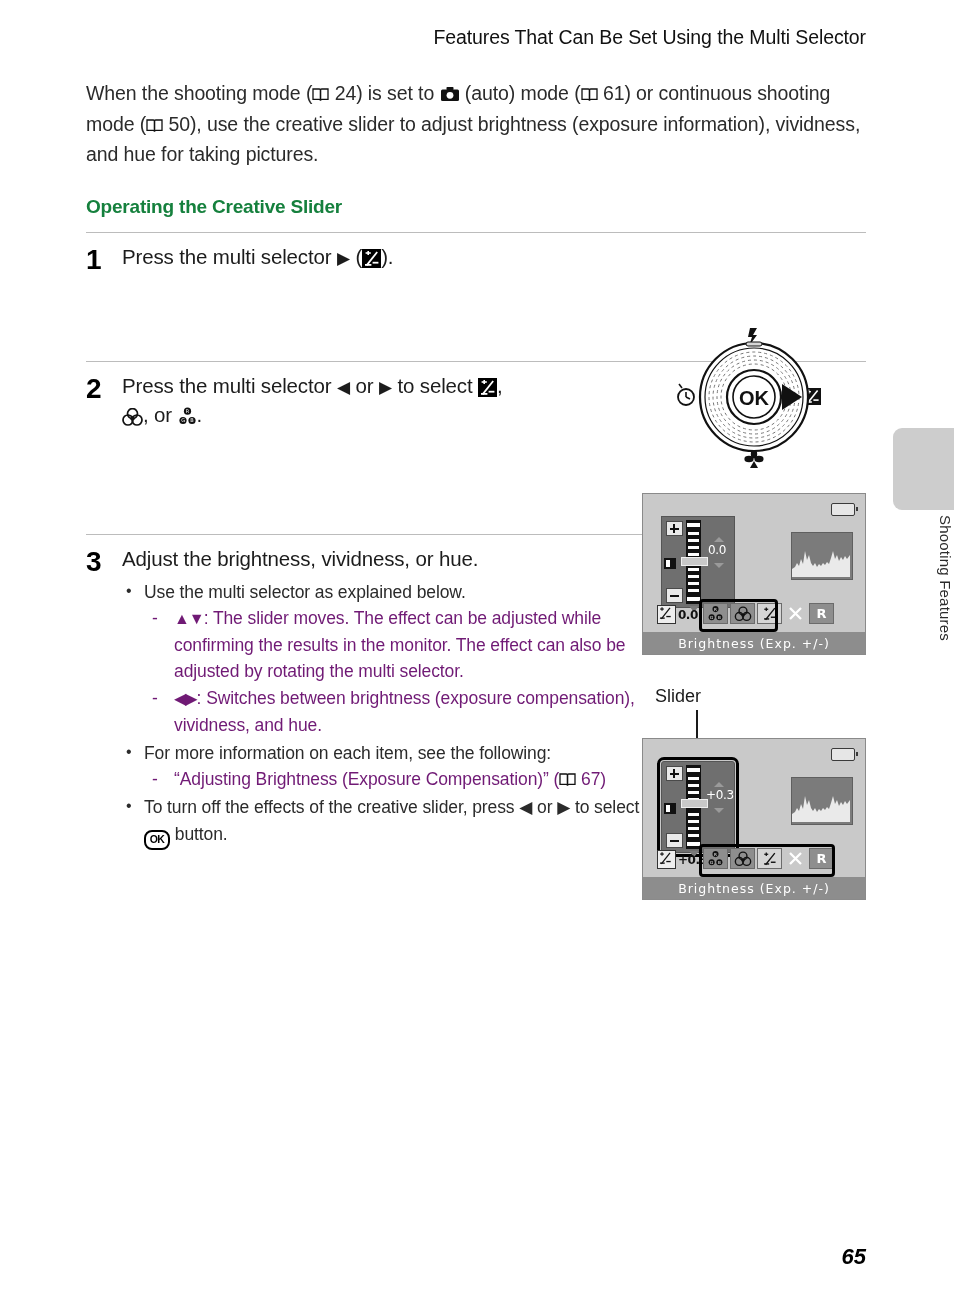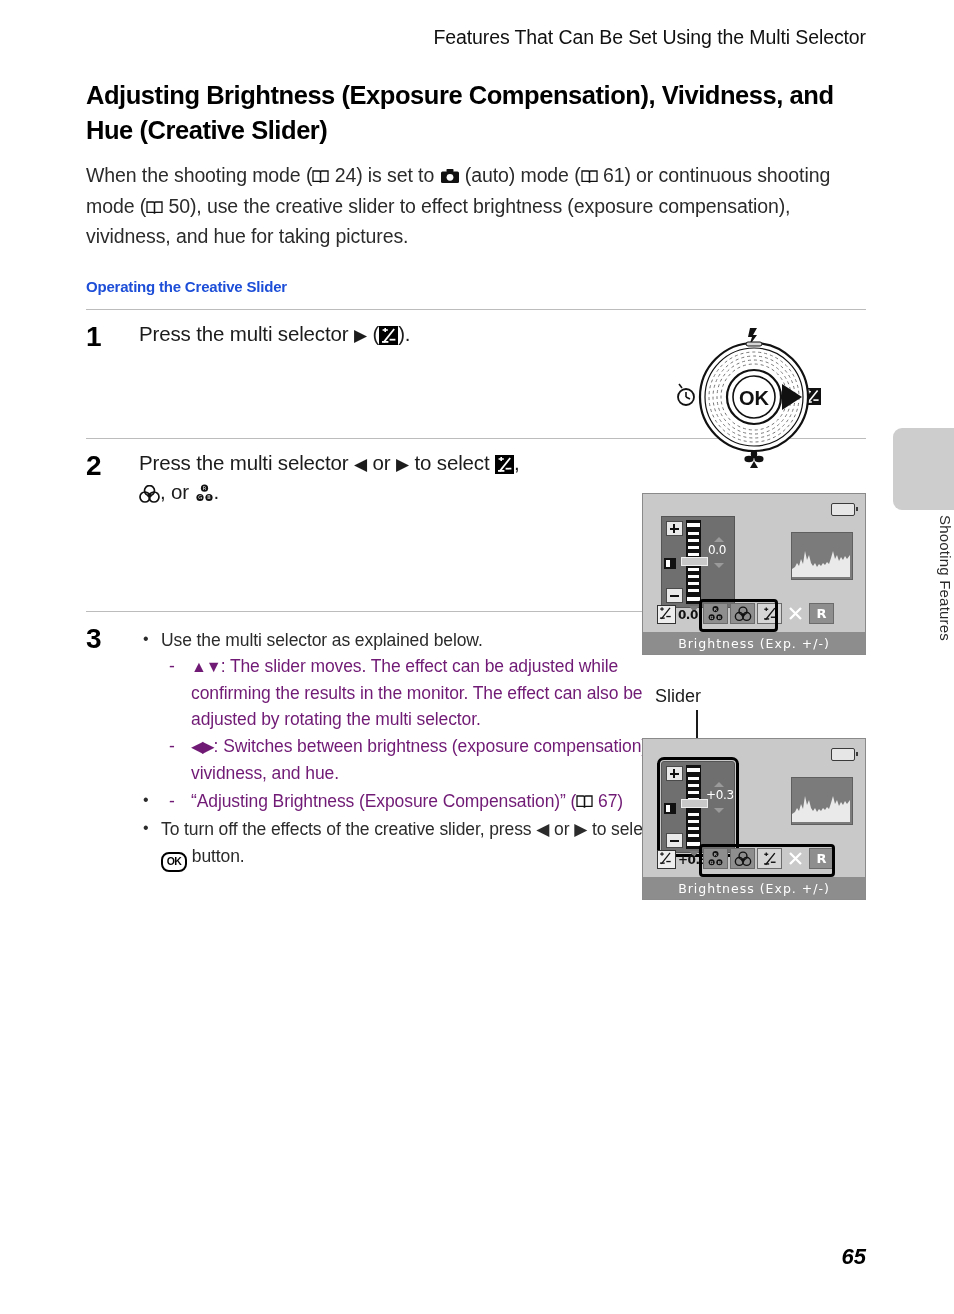--- a/index.html
+++ b/index.html
@@ -35,35 +35,35 @@
     color:#000;
   }
   p.intro{
     font-size:19.5px;
     line-height:30.5px;
     margin:0 0 26px 0;
     color:#2b2b2b;
     letter-spacing:-0.1px;
   }
   h2.sub{
-    font-size:15px;
+    font-size:19px;
     font-weight:bold;
     margin:0 0 14px 0;
-    color:#1d4ed8;
+    color:#15803d;
     letter-spacing:-0.2px;
   }
 
   
   .rule{border-top:1px solid #bcbcbc;height:0;}
   .step{position:relative;padding:9px 0 0 0;}
   .step-num{
     position:absolute;left:0;top:13px;
     font-size:28px;font-weight:bold;line-height:1;color:#000;
   }
-  .step-body{margin-left:53px;}
+  .step-body{margin-left:36px;}
   .step-head{
     font-size:20.5px;line-height:29px;color:#1c1c1c;
     letter-spacing:-0.15px;
   }
   .bullets{margin:6px 0 0 0;padding:0;list-style:none;}
   .bullets > li{
     position:relative;padding-left:22px;margin:0 0 2px 0;
     font-size:17.5px;line-height:26px;color:#2b2b2b;
     letter-spacing:-0.1px;
   }
@@ -254,36 +254,35 @@
 </style>
 </head>
 <body>
 
 <div class="page">
 
   <div class="running-header">Features That Can Be Set Using the Multi Selector</div>
 
   <div class="col">
 
-    <h1 class="title">Adjusting Brightness (Exposure Compensation), Vividness, and Hue (Creative Slider)</h1>
 
     <p class="intro"><span>When the shooting mode (</span><span class="ic ic-book"><svg width="17" height="14" viewBox="0 0 17 14">
             <path d="M1 1h6.3c0.6 0 1.2 0.5 1.2 1.1v10.3c0-0.6-0.6-1.1-1.2-1.1H1z" fill="none" stroke="#111" stroke-width="1.3"></path>
             <path d="M16 1H9.7c-0.6 0-1.2 0.5-1.2 1.1v10.3c0-0.6 0.6-1.1 1.2-1.1H16z" fill="none" stroke="#111" stroke-width="1.3"></path>
           </svg></span> <span>24</span><span>) is set to</span> <span class="ic ic-cam"><svg width="20" height="16" viewBox="0 0 20 16">
             <rect x="1" y="3.5" width="18" height="11.5" rx="1.5" fill="#111"></rect>
             <rect x="6.5" y="1" width="7" height="3" rx="0.8" fill="#111"></rect>
             <circle cx="10" cy="9.3" r="3.4" fill="#fff"></circle>
           </svg></span> <span>(auto) mode (</span><span class="ic ic-book"><svg width="17" height="14" viewBox="0 0 17 14">
             <path d="M1 1h6.3c0.6 0 1.2 0.5 1.2 1.1v10.3c0-0.6-0.6-1.1-1.2-1.1H1z" fill="none" stroke="#111" stroke-width="1.3"></path>
             <path d="M16 1H9.7c-0.6 0-1.2 0.5-1.2 1.1v10.3c0-0.6 0.6-1.1 1.2-1.1H16z" fill="none" stroke="#111" stroke-width="1.3"></path>
           </svg></span> <span>61</span><span>) or continuous shooting mode (</span><span class="ic ic-book"><svg width="17" height="14" viewBox="0 0 17 14">
             <path d="M1 1h6.3c0.6 0 1.2 0.5 1.2 1.1v10.3c0-0.6-0.6-1.1-1.2-1.1H1z" fill="none" stroke="#111" stroke-width="1.3"></path>
             <path d="M16 1H9.7c-0.6 0-1.2 0.5-1.2 1.1v10.3c0-0.6 0.6-1.1 1.2-1.1H16z" fill="none" stroke="#111" stroke-width="1.3"></path>
-          </svg></span> <span>50</span><span>), use the creative slider to effect brightness (exposure compensation), vividness, and hue for taking pictures.</span></p>
+          </svg></span> <span>50</span><span>), use the creative slider to adjust brightness (exposure information), vividness, and hue for taking pictures.</span></p>
 
     <h2 class="sub">Operating the Creative Slider</h2>
 
     <div class="rule"></div>
     <div class="step">
       <div class="step-num">1</div>
       <div class="step-body">
         <div class="step-head"><span>Press the multi selector</span> <span class="ic-tri">▶</span> <span>(</span><span class="ic ic-expo"><svg width="19" height="19" viewBox="0 0 19 19">
                 <rect width="19" height="19" fill="#000"></rect>
                 <path d="M3.6 3.2h5.2v1.6H3.6z" fill="#fff"></path>
@@ -322,29 +321,31 @@
                 <text x="14.0" y="15.3" font-size="5" fill="#fff" text-anchor="middle" font-family="DejaVu Sans">B</text>
               </svg></span><span>.</span></div>
         <div style="height:105px;"></div>
       </div>
     </div>
 
     <div class="rule"></div>
     <div class="step">
       <div class="step-num">3</div>
       <div class="step-body">
+        <div class="step-head">Adjust the brightness, vividness, or hue.</div>
         <ul class="bullets">
           <li>
             <span>Use the multi selector as explained below.</span>
             <ul class="dashes">
               <li class="narrow"><span class="ic-updown">▲▼</span><span>: The slider moves. The effect can be adjusted while confirming the results in the monitor. The effect can also be adjusted by rotating the multi selector.</span></li>
               <li class="narrow"><span class="ic-updown">◀▶</span><span>: Switches between brightness (exposure compensation), vividness, and hue.</span></li>
             </ul>
           </li>
           <li>
+            <span>For more information on each item, see the following:</span>
             <ul class="dashes">
               <li><span>“Adjusting Brightness (Exposure Compensation)” (</span><span class="ic ic-book"><svg width="17" height="14" viewBox="0 0 17 14">
                       <path d="M1 1h6.3c0.6 0 1.2 0.5 1.2 1.1v10.3c0-0.6-0.6-1.1-1.2-1.1H1z" fill="none" stroke="#111" stroke-width="1.3"></path>
                       <path d="M16 1H9.7c-0.6 0-1.2 0.5-1.2 1.1v10.3c0-0.6 0.6-1.1 1.2-1.1H16z" fill="none" stroke="#111" stroke-width="1.3"></path>
                     </svg></span> <span>67</span>)</li>
             </ul>
           </li>
           <li><span>To turn off the effects of the creative slider, press</span> <span class="ic-tri">◀</span> <span>or</span> <span class="ic-tri">▶</span> <span>to select</span> <span class="ic ic-r">R</span><span>, and press the</span><br><span class="ic ic-ok">OK</span> <span>button.</span></li>
         </ul>
       </div>

